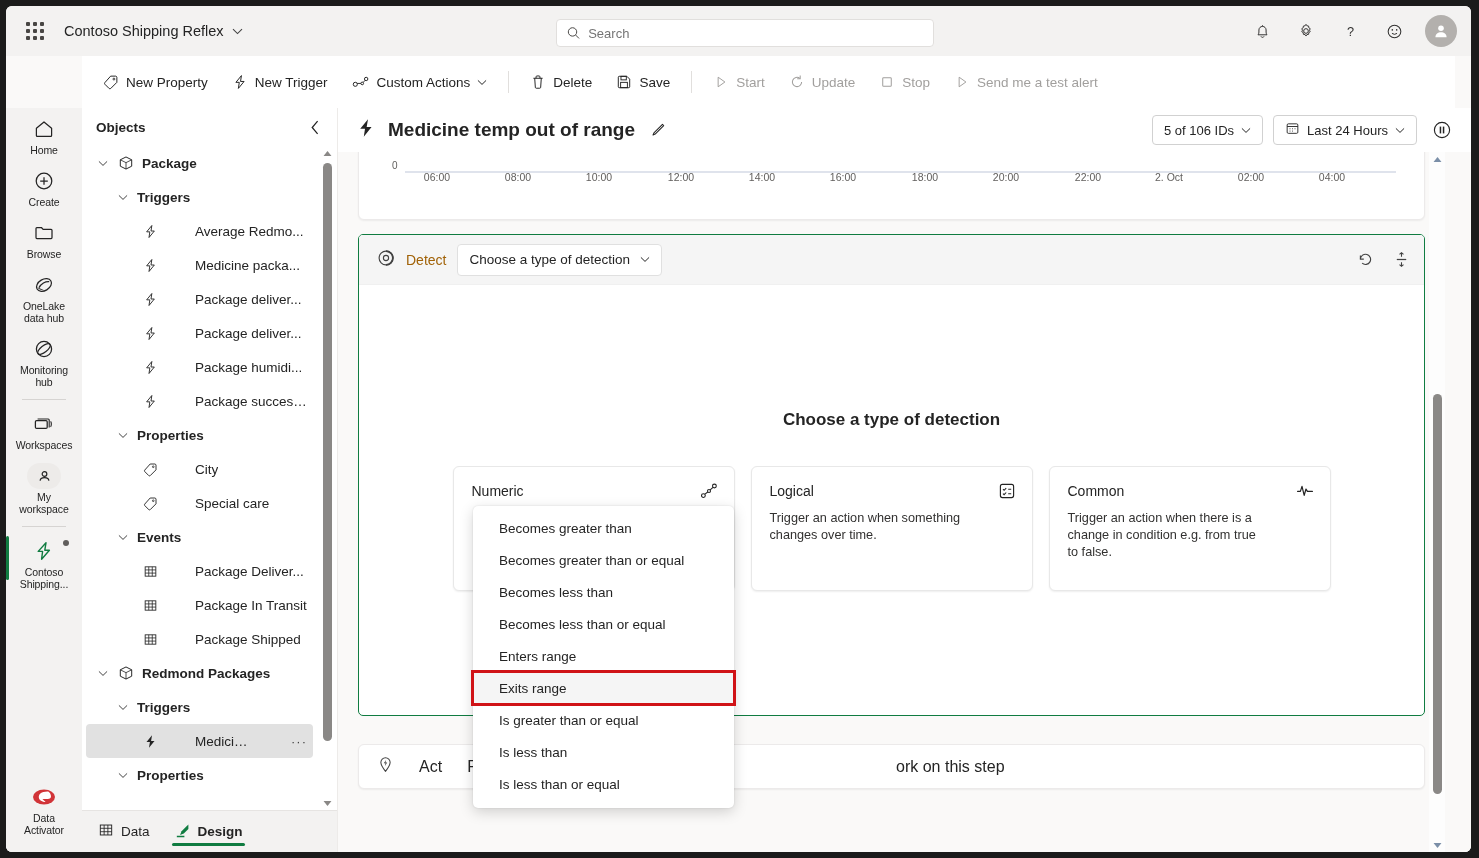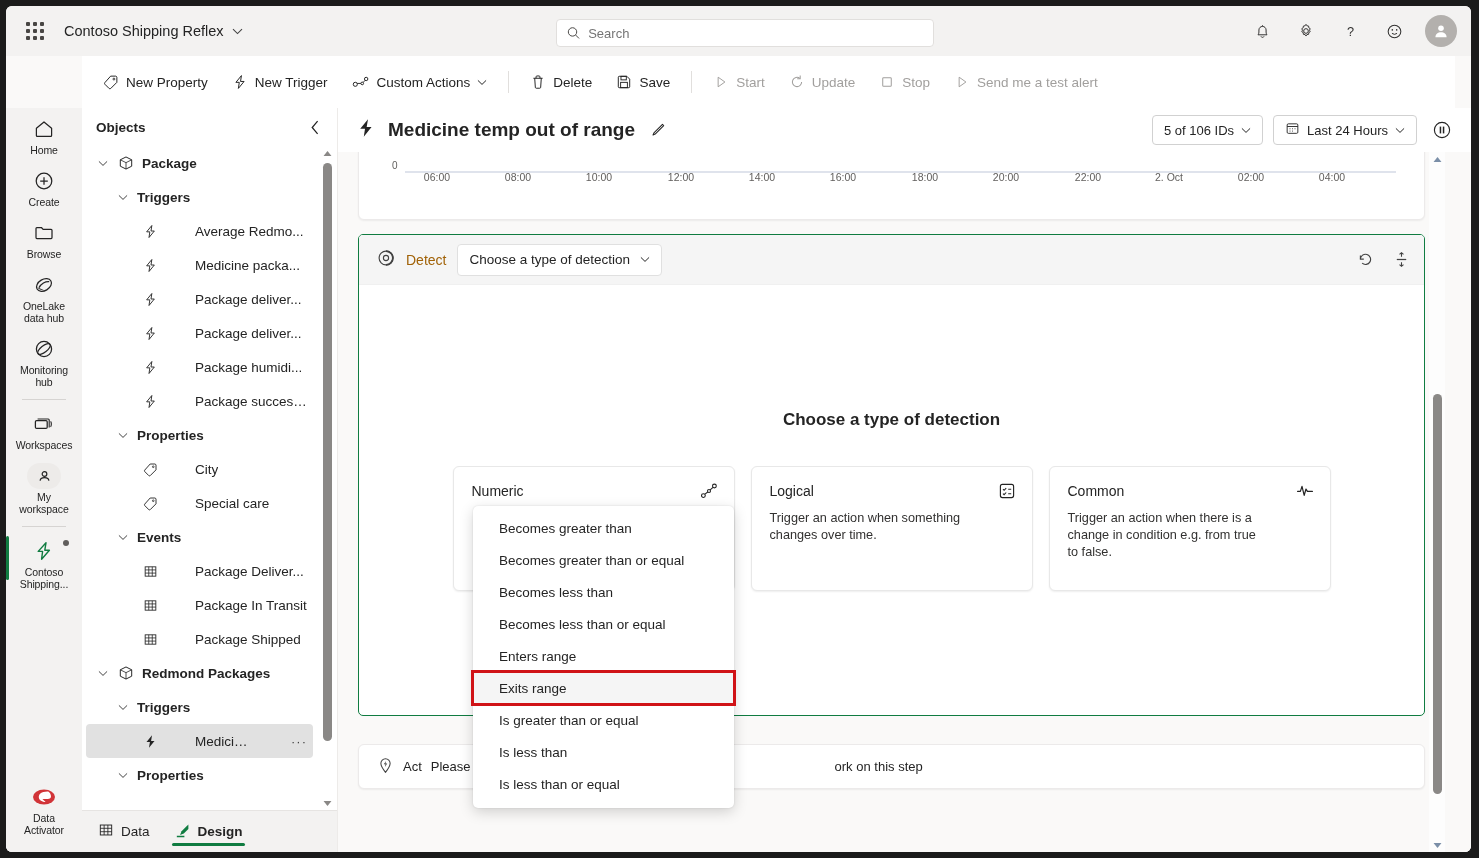--- a/index.html
+++ b/index.html
@@ -337,22 +337,22 @@
     position: relative;
   }
   .type-card h3 { font-size: 14px; font-weight: 400; color: #242424; }
   .type-card p { font-size: 12.7px; color: #323130; line-height: 17px; margin-top: 11px; width: 200px; }
   .type-card .cico { position: absolute; right: 16px; top: 15px; color: #242424; }
 
   
   .act-card {
     position: absolute; top: 592px; left: 0; right: 22px; height: 45px;
     display: flex; align-items: center;
-    padding: 0 18px; gap: 9px;
-    font-size: 13px; color: #242424;
+    padding: 0 18px; gap: 25px;
+    font-size: 16px; color: #242424;
   }
 
   
   .main-sbar {
     position: absolute; right: 2px; top: 0; bottom: 0; width: 16px;
     display: flex; flex-direction: column; align-items: center;
     background: #fdfdfd;
   }
 
   

